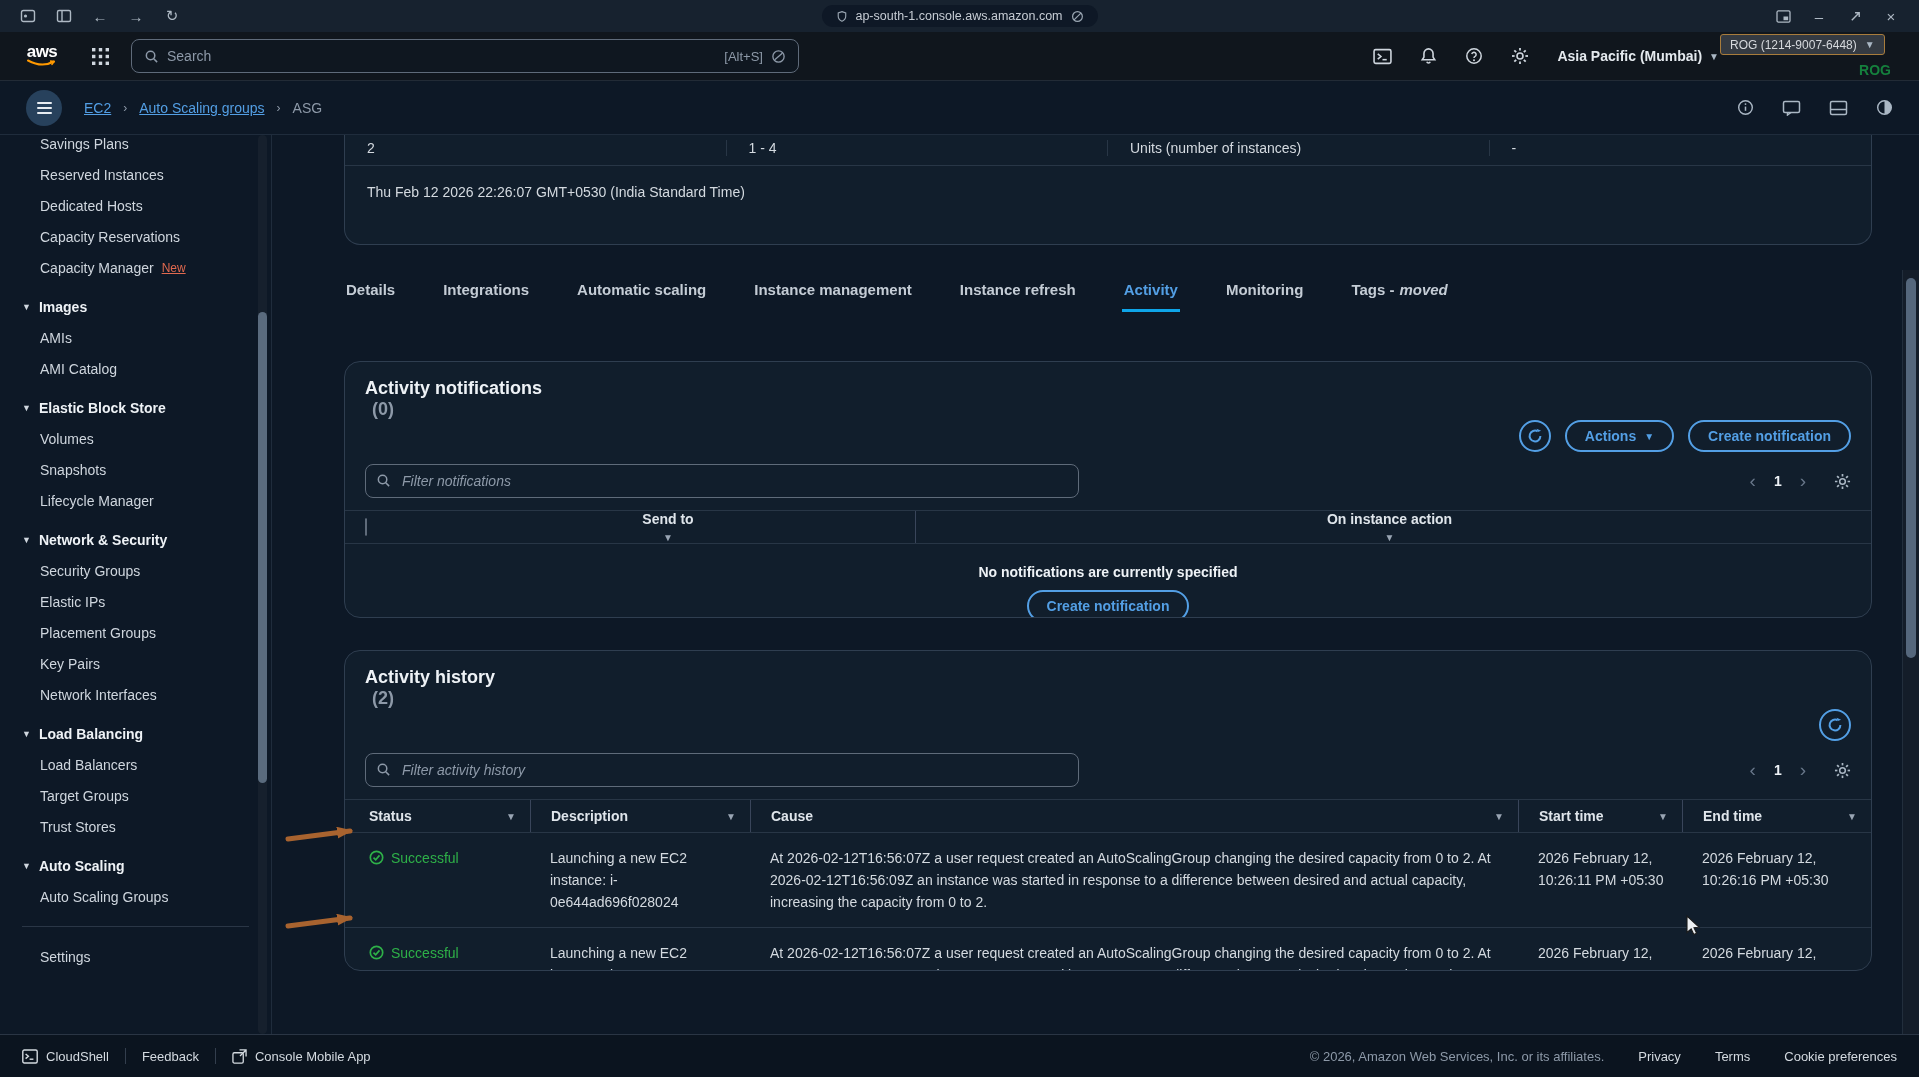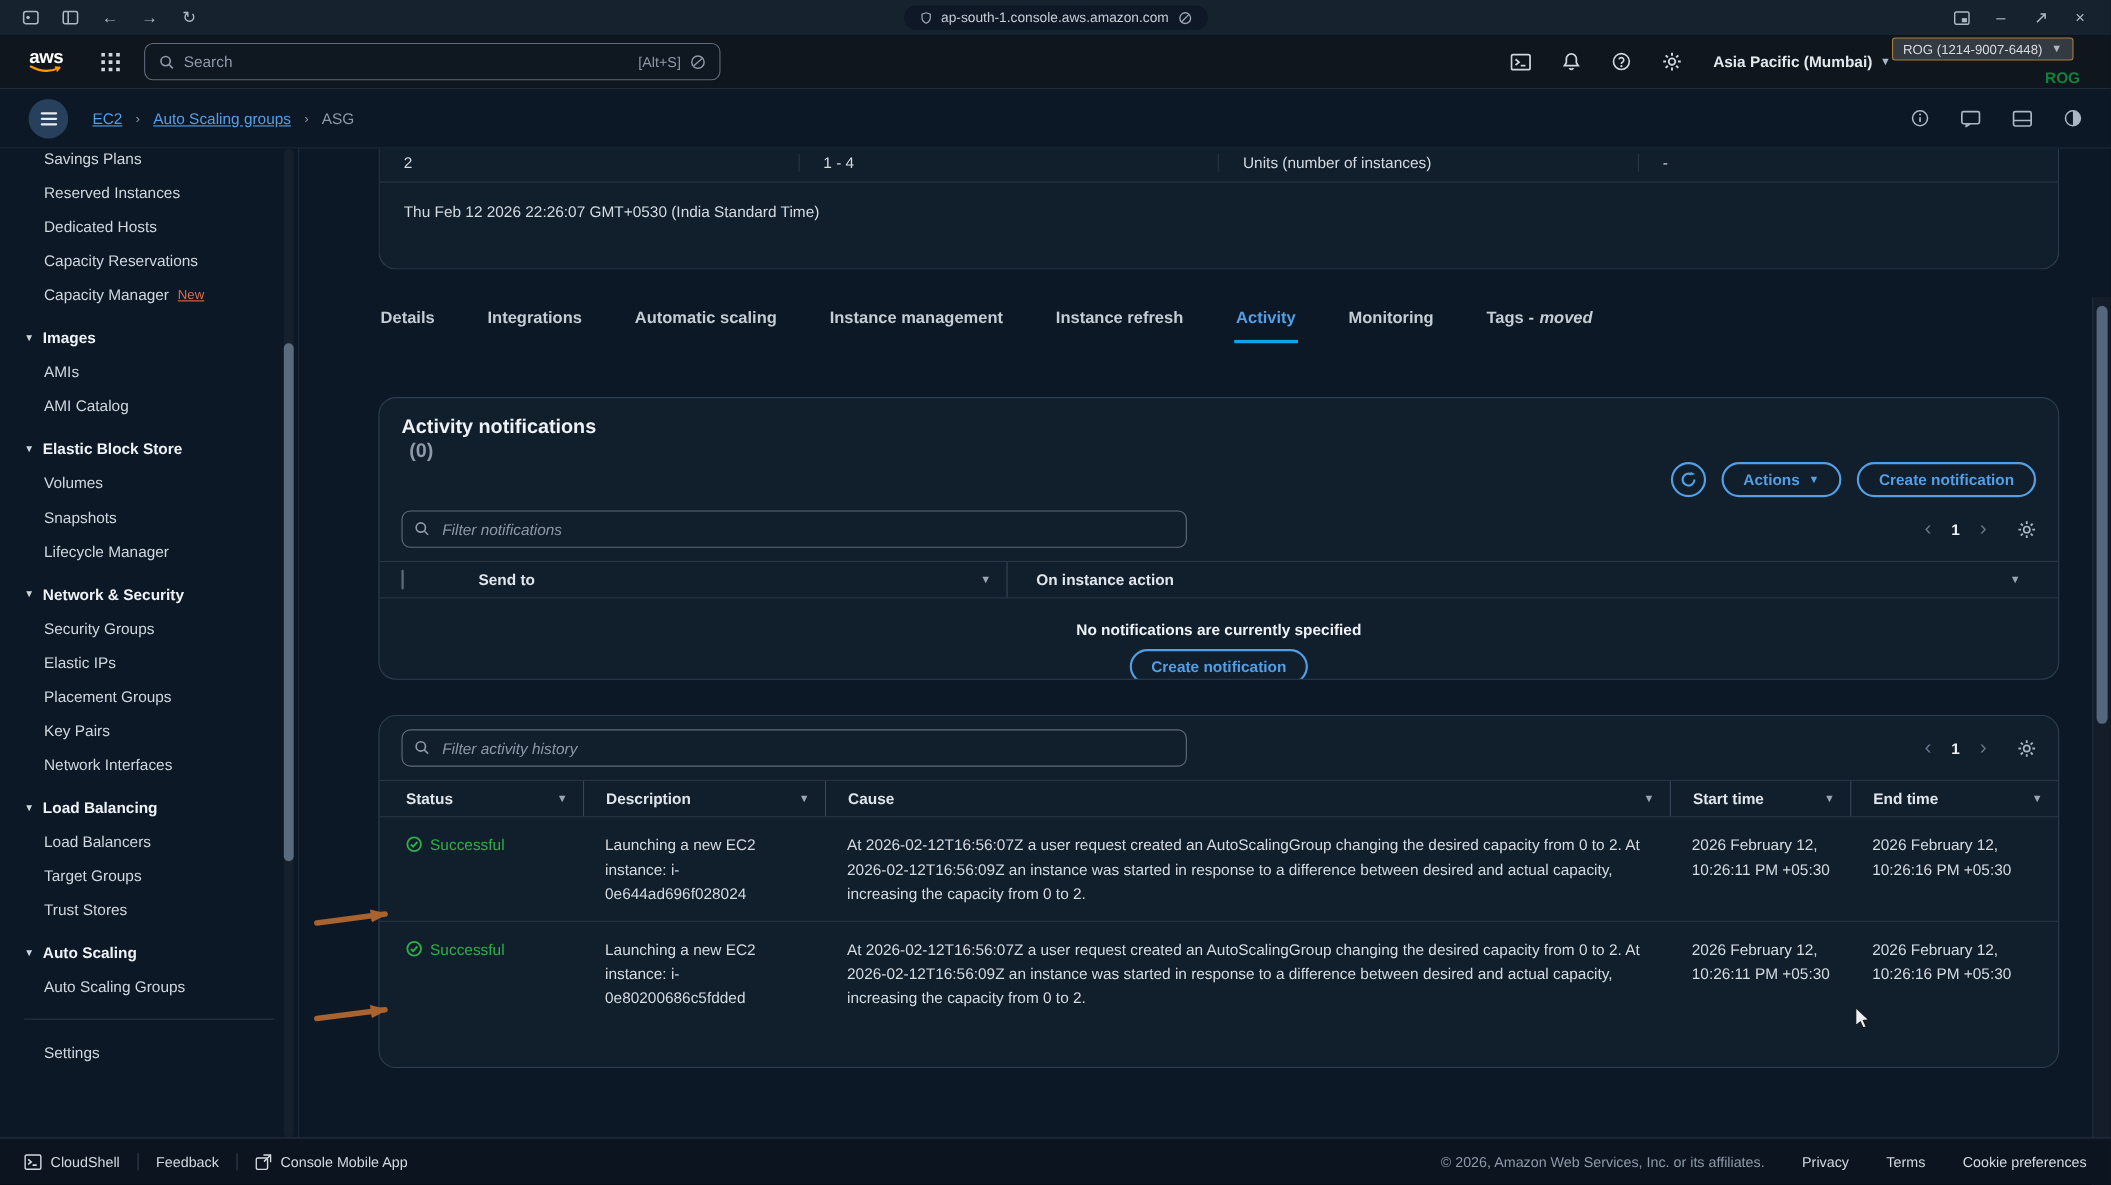--- a/index.html
+++ b/index.html
@@ -12,21 +12,21 @@
   .bicon { display:inline-flex; align-items:center; justify-content:center; width:26px; height:24px; margin:0 5px; font-size:15px; color:#aeb9c4; }
   .url-wrap { position:absolute; left:50%; transform:translateX(-50%); display:flex; align-items:center; gap:8px; background:#0e1826; border-radius:12px; height:22px; padding:0 14px; }
   .url-text { font-size:12.5px; color:#c6ccd4; }
   .win-controls { margin-left:auto; display:flex; align-items:center; }
 
   
   .aws-nav { position:absolute; top:32px; left:0; width:1919px; height:49px; background:#10161d; border-bottom:1px solid #222b36; display:flex; align-items:center; padding:0 22px; }
   .aws-logo { display:flex; flex-direction:column; align-items:center; width:40px; margin-right:30px; }
   .aws-logo .txt { color:#fff; font-weight:bold; font-size:17px; letter-spacing:-0.5px; line-height:14px; }
   .grid-icon { margin-right:22px; }
-  .nav-search { position:relative; width:524px; height:34px; border:1px solid #5f6b7a; border-radius:8px; background:#0f1720; display:flex; align-items:center; padding:0 12px; gap:8px; }
+  .nav-search { position:relative; width:668px; height:34px; border:1px solid #5f6b7a; border-radius:8px; background:#0f1720; display:flex; align-items:center; padding:0 12px; gap:8px; }
   .nav-search input { flex:1; background:transparent; border:none; outline:none; color:#d4dae0; font-size:14px; font-family:inherit; }
   .nav-search input::placeholder { color:#8d99a8; }
   .shortcut { color:#8d99a8; font-size:13px; }
   .nav-right { margin-left:auto; display:flex; align-items:center; gap:28px; }
   .nav-utility { display:inline-flex; align-items:center; justify-content:center; color:#cfd6de; }
   .region-sel { color:#e4e9ee; font-size:14px; font-weight:bold; display:flex; align-items:center; gap:7px; }
   .caret { font-size:10px; color:#aab7c4; }
   .account-short { position:absolute; right:28px; top:30px; color:#15803d; font-size:14px; font-weight:bold;text-align:right; }
   .account-overlay { position:absolute; left:1720px; top:34px; height:21px; display:flex; align-items:center; gap:8px; padding:0 9px; background:#343a42; border:1px solid #a87c3c; border-radius:3px; color:#d6d9dd; font-size:12px; z-index:60; }
 
@@ -88,21 +88,21 @@
   .filter-input input::placeholder { color:#8d99a8; font-style:italic; }
   .filter-input .mag { position:absolute; left:11px; top:9px; color:#8d99a8; }
   .pager { display:flex; align-items:center; gap:14px; }
   .pg-chev { background:none; border:none; color:#68778a; font-size:19px; line-height:16px; cursor:pointer; padding:0 4px; font-family:inherit; }
   .pg-num { color:#eef2f6; font-size:14px; font-weight:bold; }
   .pg-gear { background:none; border:none; color:#aab7c4; cursor:pointer; margin-left:10px; display:flex; }
 
   
   .ntf-head { margin-top:12px; height:34px; border-top:1px solid #283646; border-bottom:1px solid #283646; display:grid; grid-template-columns:50px 500px 1fr; align-items:center; padding:0 20px; font-size:14px; font-weight:bold; color:#dfe5eb; }
   .chkbox { width:16px; height:16px; border:1px solid #5f6b7a; border-radius:2px; background:#1a2636; cursor:pointer; }
-  .col-flex { display:flex; align-items:center; justify-content:space-between; height:100%; padding:0 14px 0 20px; }
+  .col-flex { display:flex; align-items:center; justify-content:space-between; height:100%; padding:0 14px 0 20px;flex-direction:column; }
   .col-flex.bordered { border-left:1px solid #39455a; padding-left:26px; }
   .hdr-caret { font-size:10px; color:#99a5b3; }
   .empty-state { text-align:center; padding-top:20px; }
   .empty-title { font-size:14px; font-weight:bold; color:#eef2f6; }
   .empty-state .btn-pill { margin:10px auto 0 auto; display:inline-flex; }
 
   
   .hist-head { margin-top:12px; height:34px; border-top:1px solid #283646; border-bottom:1px solid #283646; display:grid; grid-template-columns:185px 220px 768px 164px 1fr; align-items:stretch; font-size:14px; font-weight:bold; color:#dfe5eb; }
   .hist-head .hcell { display:flex; align-items:center; justify-content:space-between; padding:0 14px 0 20px; }
   .hist-head .hcell:first-child { padding-left:24px; }
@@ -504,20 +504,32 @@
 
           <div class="empty-state">
             <div class="empty-title">No notifications are currently specified</div>
             <button class="btn-pill">
                 <span>Create notification</span>
               </button>
           </div>
         </section>
 
         <section class="panel panel-history">
+          <div class="panel-header">
+            <h2 class="panel-title">Activity history</h2>
+            <span class="panel-count">(2)</span>
+            <span class="panel-actions">
+              <button class="btn-refresh">
+                <svg width="16" height="16" viewBox="0 0 16 16">
+                    <path d="M13.4 8 A5.4 5.4 0 1 1 10.6 3.3" fill="none" stroke="#539fe5" stroke-width="2"></path>
+                    <path d="M9.6 0.8 L10.9 4.1 L14.1 2.8 Z" fill="#539fe5"></path>
+                  </svg>
+              </button>
+            </span>
+          </div>
 
           <div class="filter-row">
             <span class="filter-input">
               <span class="mag">
                 <svg width="15" height="15" viewBox="0 0 16 16">
                     <circle cx="7" cy="7" r="4.5" fill="none" stroke="#8d99a8" stroke-width="1.6"></circle>
                     <line x1="10.4" y1="10.4" x2="14" y2="14" stroke="#8d99a8" stroke-width="1.6"></line>
                   </svg>
               </span>
               <input type="text" placeholder="Filter activity history" style="">

